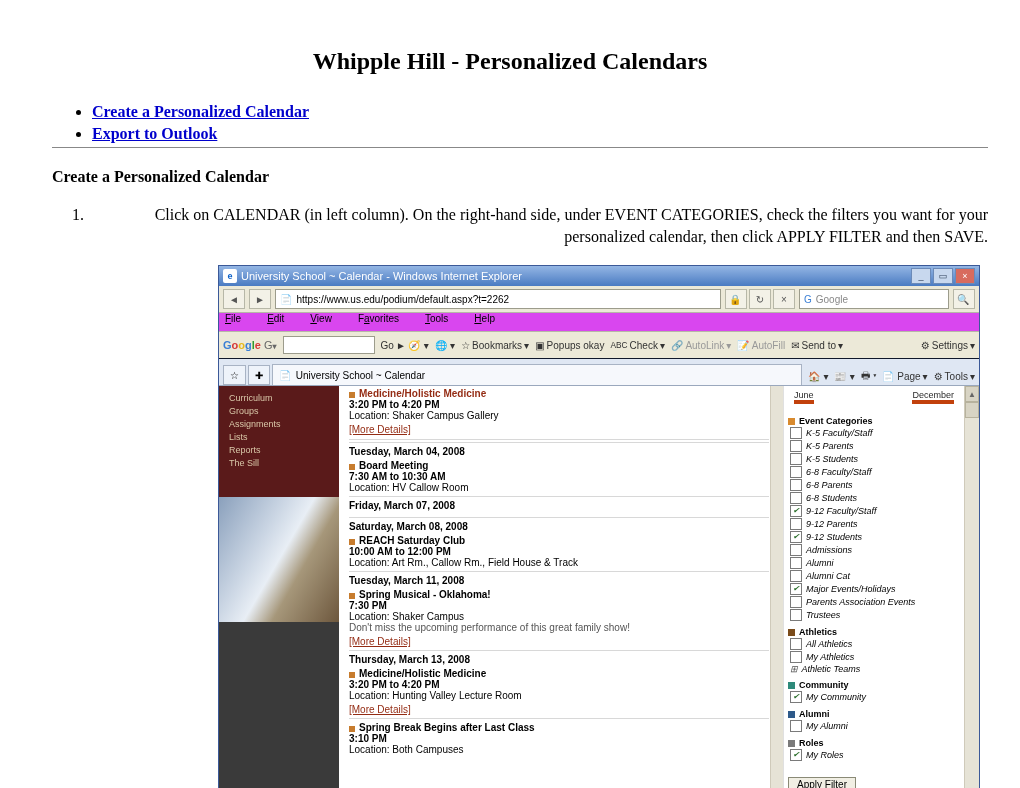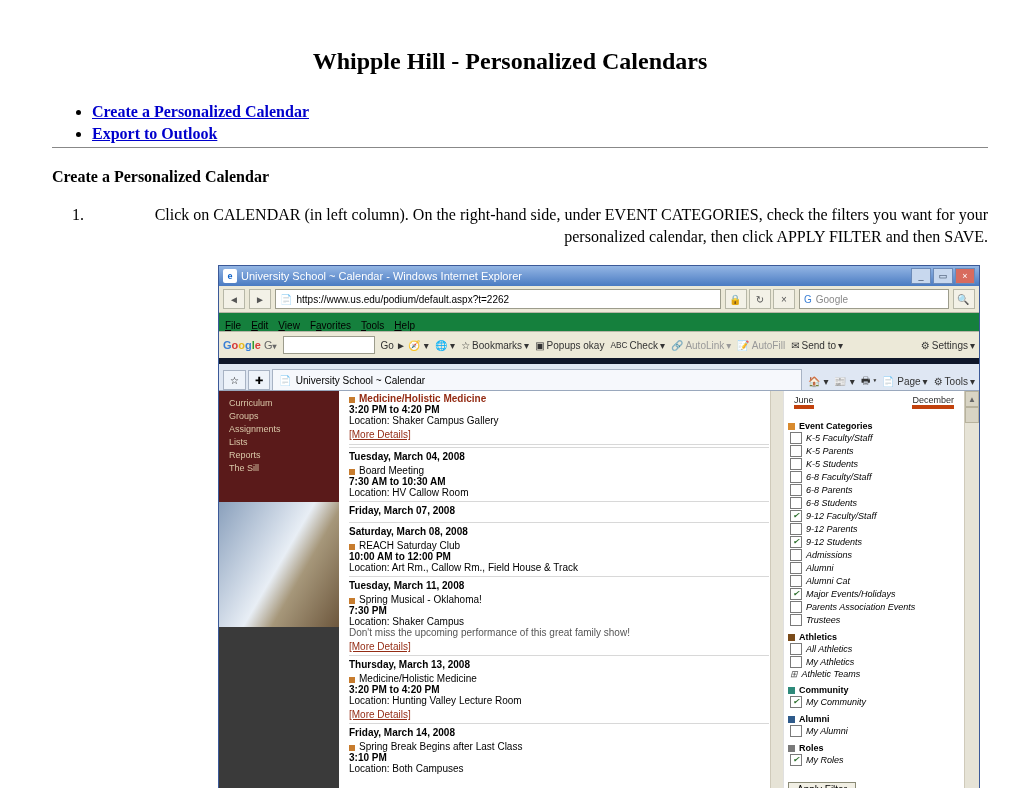--- a/index.html
+++ b/index.html
@@ -120,34 +120,34 @@
     border: 1px solid #9c9c8c;
     display: flex;
     align-items: center;
     padding: 0 4px;
     color: #888;
   }
   
   .menu-row {
     height: 18px;
     display: flex;
-    align-items: flex-end;
+    align-items: flex-start;
     padding: 0 6px;
     border-bottom: 1px solid #b7b7a7;
-    gap: 10px;
-    background: #15803d;
+    gap: 26px;
+    background: #d946ef;
   }
   .menu-row span u { text-decoration: underline; }
   
   .gtoolbar {
     height: 22px;
     display: flex;
     align-items: center;
     padding: 2px 4px;
-    border-bottom: 6px solid #0f172a;
+    border-bottom: 1px solid #0f172a;
     gap: 6px;
     background: #ece9d8;
   }
   .gtoolbar .glogo { font-weight: bold; font-size: 11px; }
   .gtoolbar .ginput {
     width: 90px; height: 16px; background: #fff; border: 1px solid #9c9c8c;
   }
   .gtoolbar .tbtn {
     color: #333; display: inline-flex; align-items: center; gap: 2px;
   }
@@ -241,21 +241,21 @@
   .ev-first .ttl { color: #942c14; font-weight: bold; }
   .ev-first .meta { font-weight: bold; }
   .ev-first .loc { font-weight: normal; }
   .more { color: #942c14; text-decoration: underline; display: inline-block; margin-top: 3px; }
   .day {
     border-top: 1px solid #d8d8d8;
     padding: 3px 0;
   }
   .day .date { font-weight: bold; margin-bottom: 3px; }
   .day .bullet { display: inline-block; width: 6px; height: 6px; background: #c77c2e; margin-right: 4px; vertical-align: middle; }
-  .day .et { color: #000; font-weight: normal; }
+  .day .et { color: #000; font-weight: bold; }
   .day .em { font-weight: bold; }
   .day .el { }
   .day .desc { color: #555; }
   
   .rightp {
     width: 172px;
     background: #fff;
     border-left: 1px solid #e0e0e0;
     font-size: 9px;
     padding: 2px 4px;
@@ -418,21 +418,20 @@
           </div>
           <div class="day">
             <div class="date">Tuesday, March 11, 2008</div>
             <div><span class="bullet"></span><span class="et">Spring Musical - Oklahoma!</span><br><span class="em">7:30 PM</span><br><span class="el">Location: Shaker Campus</span><br><span class="desc">Don't miss the upcoming performance of this great family show!</span><br><a class="more" href="#">[More Details]</a></div>
           </div>
           <div class="day">
             <div class="date">Thursday, March 13, 2008</div>
             <div><span class="bullet"></span><span class="et">Medicine/Holistic Medicine</span><br><span class="em">3:20 PM to 4:20 PM</span><br><span class="el">Location: Hunting Valley Lecture Room</span><br><a class="more" href="#">[More Details]</a></div>
           </div>
           <div class="day">
-            <div class="date">Friday, March 14, 2008</div>
             <div><span class="bullet"></span><span class="et">Spring Break Begins after Last Class</span><br><span class="em">3:10 PM</span><br><span class="el">Location: Both Campuses</span></div>
           </div>
         </div>
       <div class="inner-scroll"></div>
     </div>
 
     <div class="rightp">
       <div class="monthpills">
         <span>June</span>
         <span>December</span>

